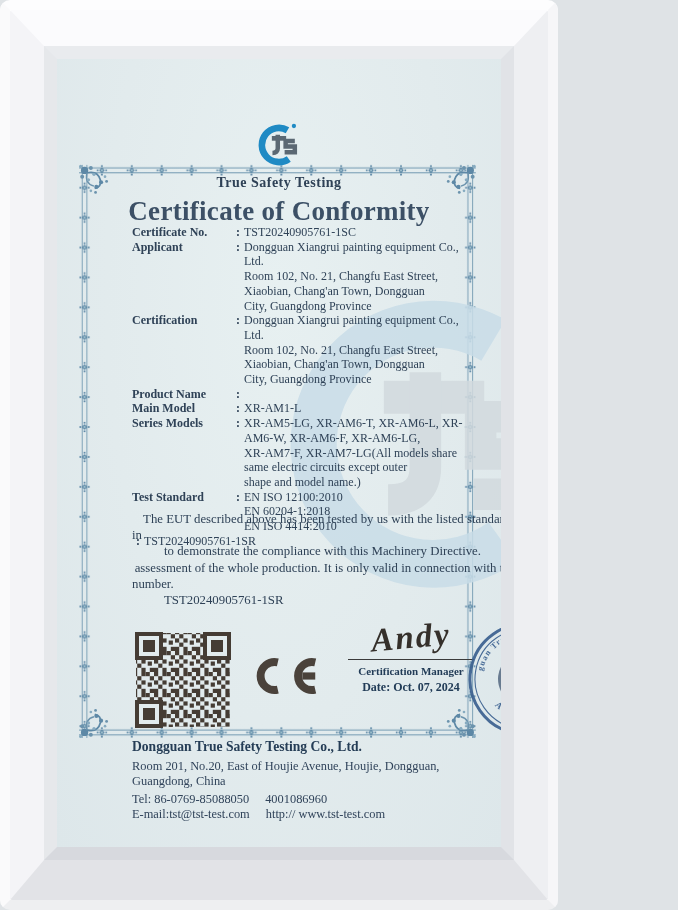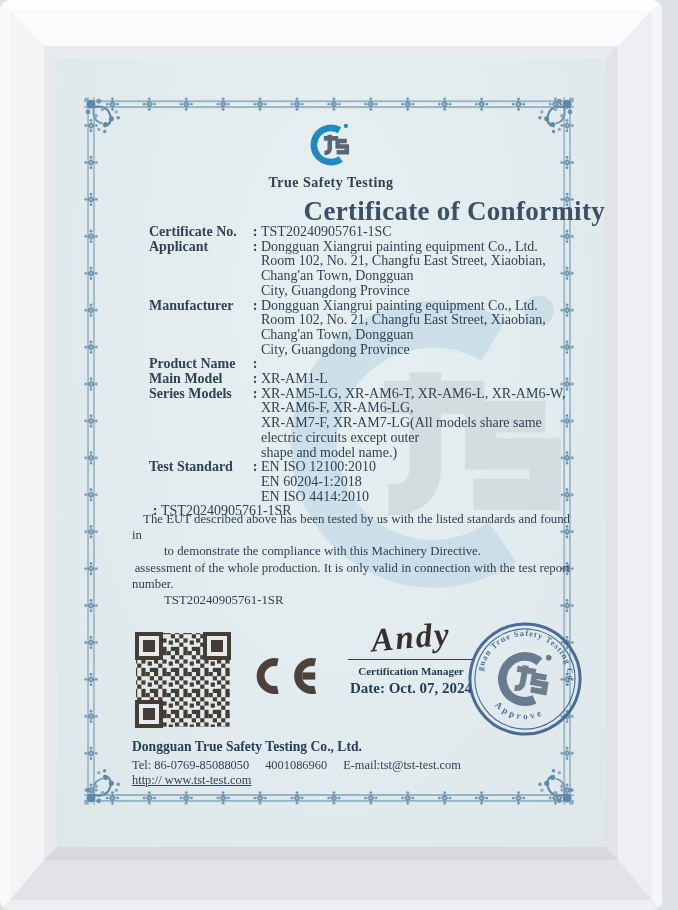--- a/index.html
+++ b/index.html
@@ -1,64 +1,64 @@
 <!DOCTYPE html>
 <html><head>
 <meta charset="utf-8">
 <style>
   html,body{margin:0;padding:0;background:#dfe3e6;}
   *{box-sizing:border-box;}
-  .stage{position:relative;width:662px;height:910px;font-family:"Liberation Serif","DejaVu Serif",serif;}
+  .stage{position:relative;width:558px;height:910px;font-family:"Liberation Serif","DejaVu Serif",serif;}
   
   .f{width:100%;height:100%;}
   .frame-outer{position:absolute;inset:0;border:10px solid;
     border-color:#fdfdfe #f6f6f8 #eeeff1 #fafafb;border-radius:10px;background:#fff;}
   .frame-bevel{border-style:solid;border-width:36px 34px 40px 34px;
     border-color:#fbfbfd #eeeff2 #e2e3e7 #f4f4f7;border-radius:2px;}
   .frame-lip{border:13px solid;border-color:#e9ebee #e1e3e7 #d7d9de #e6e8eb;
     box-shadow:inset 0 1px 4px rgba(90,102,112,.4);}
   
   .paper{position:relative;width:100%;height:100%;background:#e2ebed;
     background-image:radial-gradient(ellipse at 50% 30%, #e7f0f1 0%, #e2ebed 55%, #dde7ea 100%);
     color:#2f4257;overflow:hidden;}
   svg.ornament{position:absolute;inset:0;width:100%;height:100%;}
   svg.watermark{position:absolute;left:212px;top:220px;width:330px;height:330px;opacity:.85;}
   
   .header{position:absolute;top:62px;left:0;right:0;text-align:center;}
   .logo{width:50px;height:48px;display:inline-block;}
   .org-name{font-size:14px;font-weight:bold;letter-spacing:.5px;color:#2e4156;margin-top:2px;}
-  .doc-title{font-size:27px;font-weight:bold;color:#3c5066;margin-top:5px;letter-spacing:.3px;text-align:right;}
-  
-  .fields{position:absolute;top:166px;left:92px;right:36px;font-size:14px;line-height:14.7px;}
+  .doc-title{font-size:27px;font-weight:bold;color:#3c5066;margin-top:5px;letter-spacing:.3px;}
+  
+  .fields{position:absolute;top:166px;left:75px;right:36px;font-size:12px;line-height:14.7px;}
   .row{display:flex;align-items:flex-start;}
   .lbl{flex:0 0 100px;font-weight:bold;}
   .colon{flex:0 0 12px;font-weight:bold;text-align:center;}
   .val{flex:1;}
   
   .bodytext{position:absolute;top:452px;left:75px;width:438px;font-size:12.8px;line-height:16.2px;}
   .para > span{display:block;text-align-last:justify;text-align:right;}
   .para > span:last-child{text-align-last:left;margin-left:32px;}
   
   .qr{position:absolute;left:76px;top:571px;width:100px;height:100px;}
   .ce{position:absolute;left:192px;top:590px;width:72px;height:54px;}
   .signblock{position:absolute;left:283px;top:560px;width:142px;text-align:center;}
   .sig-name{font-size:33px;font-style:italic;font-weight:bold;color:#35302b;
     transform:rotate(-5deg);letter-spacing:2px;line-height:36px;}
   .sig-line{border-bottom:1.6px solid #3a3a3a;margin:4px 8px 5px 8px;}
   .sig-role{font-size:11px;font-weight:bold;color:#223c57;}
-  .sig-date{font-size:15px;font-weight:bold;color:#223c57;margin-top:3px;}
+  .sig-date{font-size:12px;font-weight:bold;color:#223c57;margin-top:3px;}
   .stamp{position:absolute;left:408px;top:560px;width:120px;height:120px;
     transform:rotate(10deg);opacity:.92;}
   
   .footer{position:absolute;left:75px;top:680px;right:40px;}
   .footer .company{font-size:13.6px;font-weight:bold;color:#253d56;}
   .footer .address{font-size:12.4px;margin-top:4px;color:#30435a;}
   .footer .contact{font-size:12.4px;margin-top:3px;color:#30435a;}
   .footer .contact > span{display:inline-block;margin-right:16px;}
-  .footer .contact > span:last-child{margin-right:0;text-decoration:underline;}
+  .footer .contact > span:last-child{margin-right:0;}
   .lines > span{display:block;}
   .stamp-text{font-size:8.2px;font-weight:bold;letter-spacing:1.1px;fill:#3c6190;
     font-family:"Liberation Serif","DejaVu Serif",serif;}
   .stamp-text2{font-size:9px;font-weight:bold;letter-spacing:3px;fill:#3c6190;
     font-family:"Liberation Serif","DejaVu Serif",serif;}
 </style>
 </head>
 <body>
 
 <svg width="0" height="0" style="position:absolute" aria-hidden="true">
@@ -151,21 +151,21 @@
             <div class="row">
               <div class="lbl">Applicant</div>
               <div class="colon">:</div>
               <div class="val lines">
                   <span>Dongguan Xiangrui painting equipment Co., Ltd.</span>
                   <span>Room 102, No. 21, Changfu East Street, Xiaobian, Chang'an Town, Dongguan</span>
                   <span>City, Guangdong Province</span>
                 </div>
             </div>
             <div class="row">
-              <div class="lbl">Manufacturer</div>
+              <div class="lbl">Certification</div>
               <div class="colon">:</div>
               <div class="val lines">
                   <span>Dongguan Xiangrui painting equipment Co., Ltd.</span>
                   <span>Room 102, No. 21, Changfu East Street, Xiaobian, Chang'an Town, Dongguan</span>
                   <span>City, Guangdong Province</span>
                 </div>
             </div>
             <div class="row">
               <div class="lbl">Product Name</div>
               <div class="colon">:</div>
@@ -276,20 +276,21 @@
               <textPath href="#arcBot" startOffset="50%">Approve</textPath>
             </text>
             <g transform="translate(60,60) scale(1.35)">
               <use href="#g-crescent" style="color:#5f7289"></use>
               <use href="#g-ts" style="color:#667686"></use>
             </g>
           </svg>
 
           <div class="footer">
             <div class="company">Dongguan True Safety Testing Co., Ltd.</div>
+            <div class="address">Room 201, No.20, East of Houjie Avenue, Houjie, Dongguan, Guangdong, China</div>
             <div class="contact"><span>Tel: 86-0769-85088050</span><span>4001086960</span><span>E-mail:tst@tst-test.com</span><span>http:// www.tst-test.com</span></div>
           </div>
 
         </div>
       </div>
     </div>
   </div>
 </div>
 
 </body></html>

